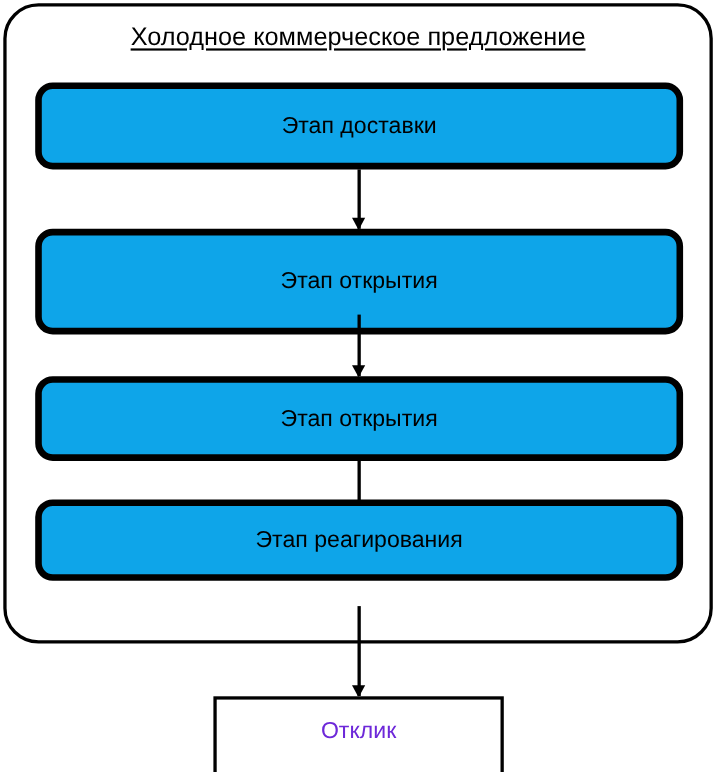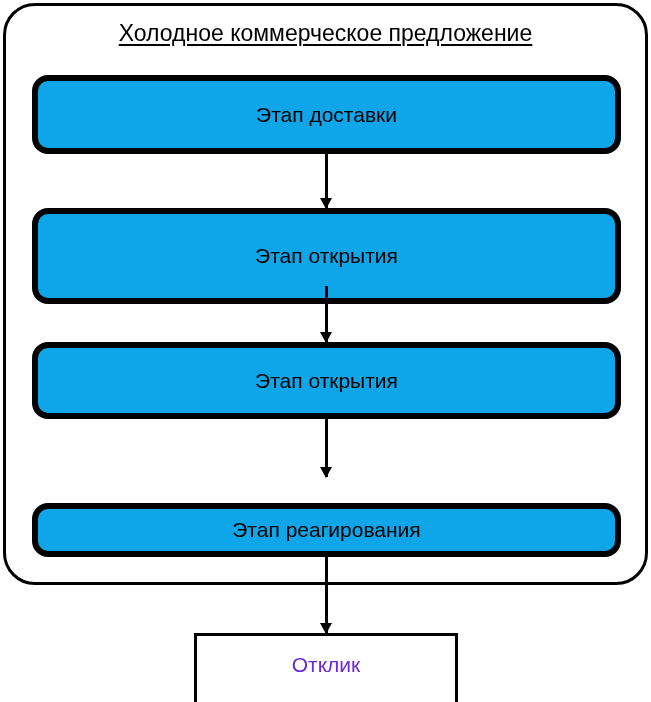--- a/index.html
+++ b/index.html
@@ -68,21 +68,21 @@
   .stage-box .stage-label {
     font-size: 21px;
     line-height: 26px;
     color: #000000;
     white-space: nowrap;
   }
 
   .stage-box-1 { top: 75px;  height: 79px; }
   .stage-box-2 { top: 208px; height: 96px; }
   .stage-box-3 { top: 342px; height: 77px; }
-  .stage-box-4 { top: 503px; height: 54px; }
+  .stage-box-4 { top: 454px; height: 74px; }
 
   
   .terminal-box {
     position: absolute;
     left: 194px;
     top: 633px;
     width: 264px;
     height: 72px;
     box-sizing: border-box;
     border: 3px solid #000000;

